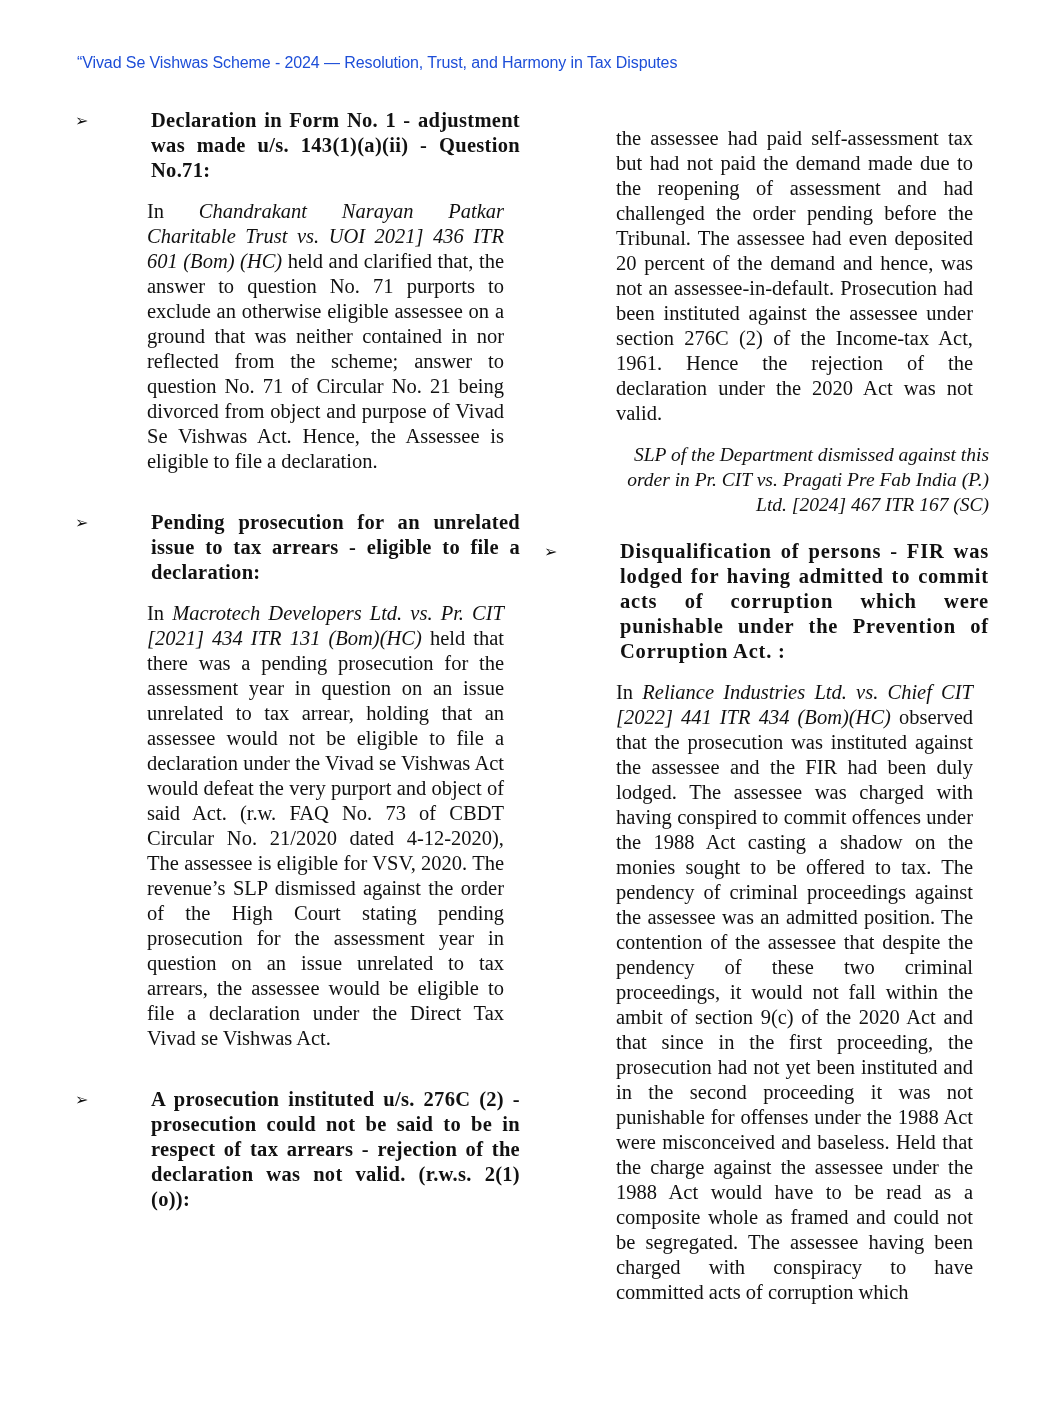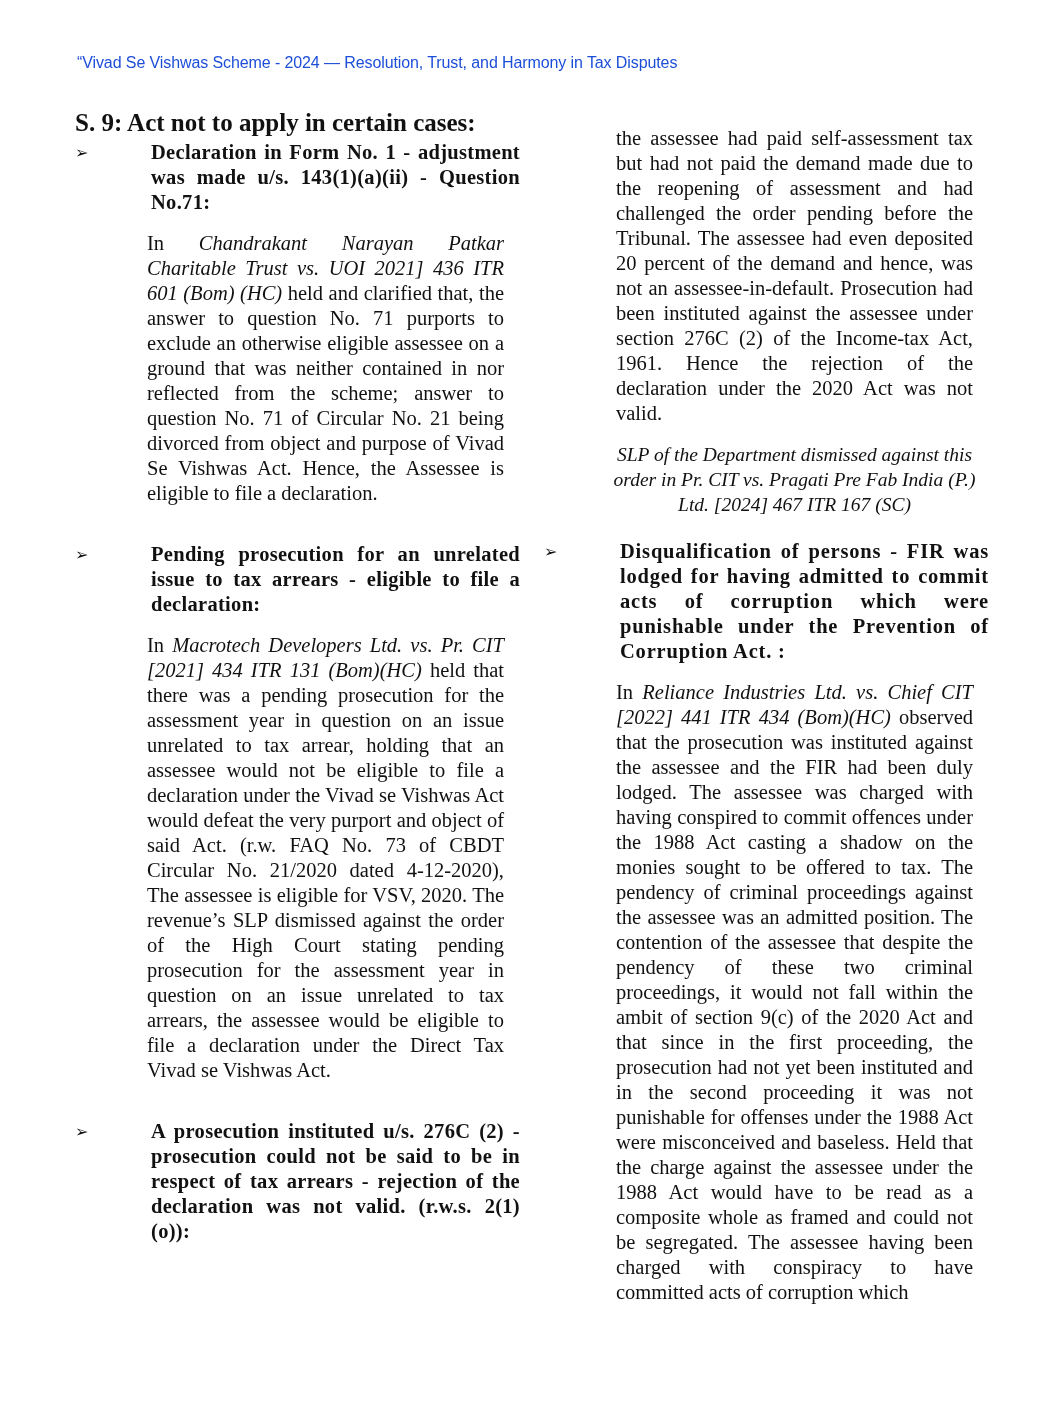--- a/index.html
+++ b/index.html
@@ -24,32 +24,31 @@
   .bullet {
     position: absolute; left: 0; top: 0; font-size: 16px; line-height: 25px;
     font-family: "DejaVu Sans", sans-serif;
   }
   .item-title {
     font-family: "Liberation Serif", serif; font-weight: bold; font-size: 20.5px;
     line-height: 25px; text-align: justify; letter-spacing: 0.3px; margin-left: 20px;
   }
   .para { text-align: justify; font-family: "Liberation Serif", serif; font-size: 20.5px; line-height: 25px; margin: 16px; }
   .para i { font-style: italic; }
-  .cite { font-family: "Liberation Serif", serif; font-style: italic; font-size: 19.5px; line-height: 25px; margin: 14px 0 0 0; text-align: center; }
+  .cite { font-family: "Liberation Serif", serif; font-style: italic; font-size: 19.5px; line-height: 25px; margin: 14px 0 0 0; text-align: right; }
   .gap-lg { height: 20px; }
   .gap-md { height: 22px; }
   .cont { padding-left: 56px; }
 </style>
 </head>
 <body>
 
 <div class="running-header">“Vivad Se Vishwas Scheme - 2024 — Resolution, Trust, and Harmony in Tax Disputes</div>
 
 <div class="col col-left">
-  <h2 class="section-title">S. 9: Act not to apply in certain cases:</h2>
 
   <div class="item">
     <span class="bullet">➢</span>
     <div class="item-title">Declaration in Form No. 1 - adjustment was made u/s. 143(1)(a)(ii) - Question No.71:</div>
     <p class="para"><span>In </span><i>Chandrakant Narayan Patkar Charitable Trust vs. UOI 2021] 436 ITR 601 (Bom) (HC)</i><span> held and clarified that, the answer to question No. 71 purports to exclude an otherwise eligible assessee on a ground that was neither contained in nor reflected from the scheme; answer to question No. 71 of Circular No. 21 being divorced from object and purpose of Vivad Se Vishwas Act. Hence, the Assessee is eligible to file a declaration.</span></p>
   </div>
 
   <div class="gap-lg"></div>
 
   <div class="item">

